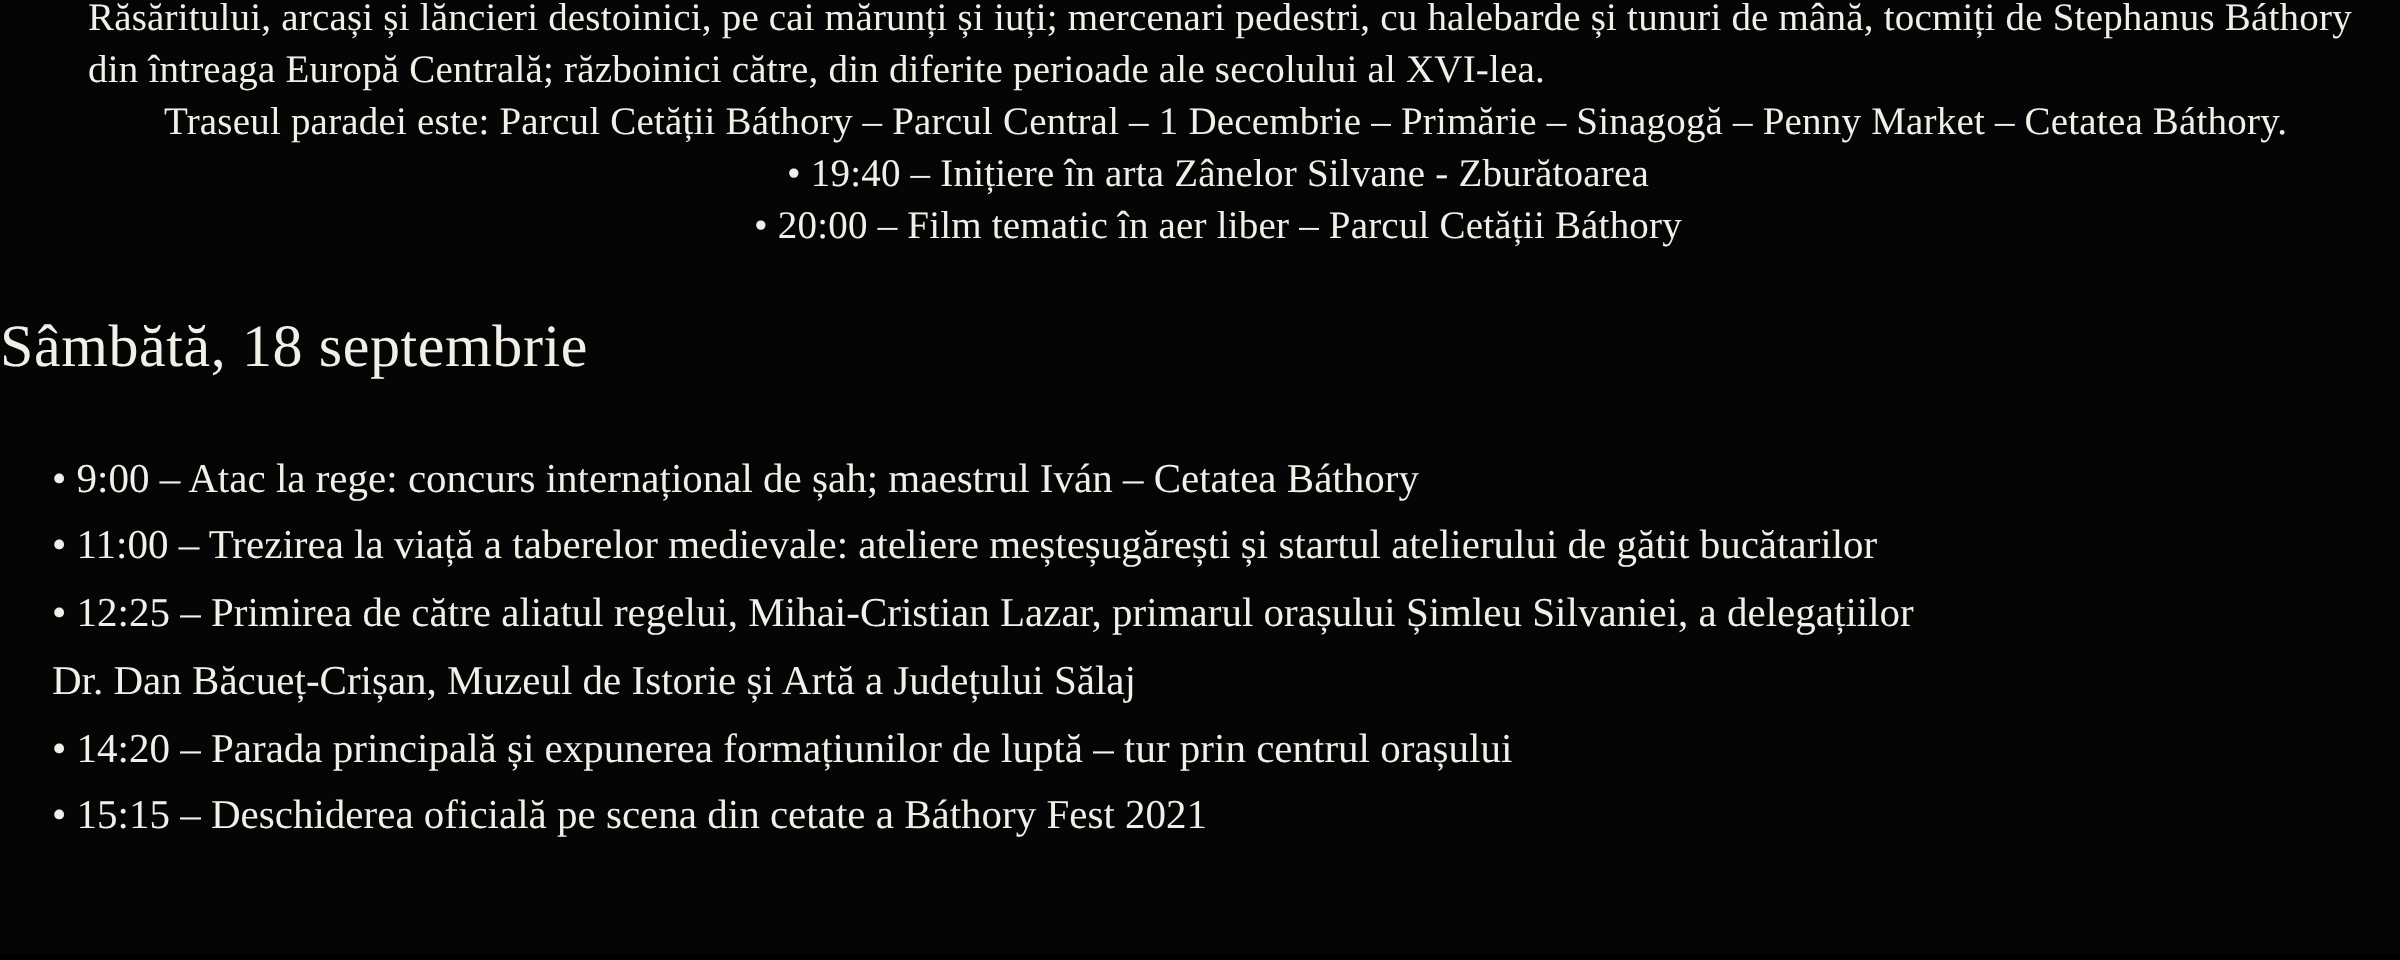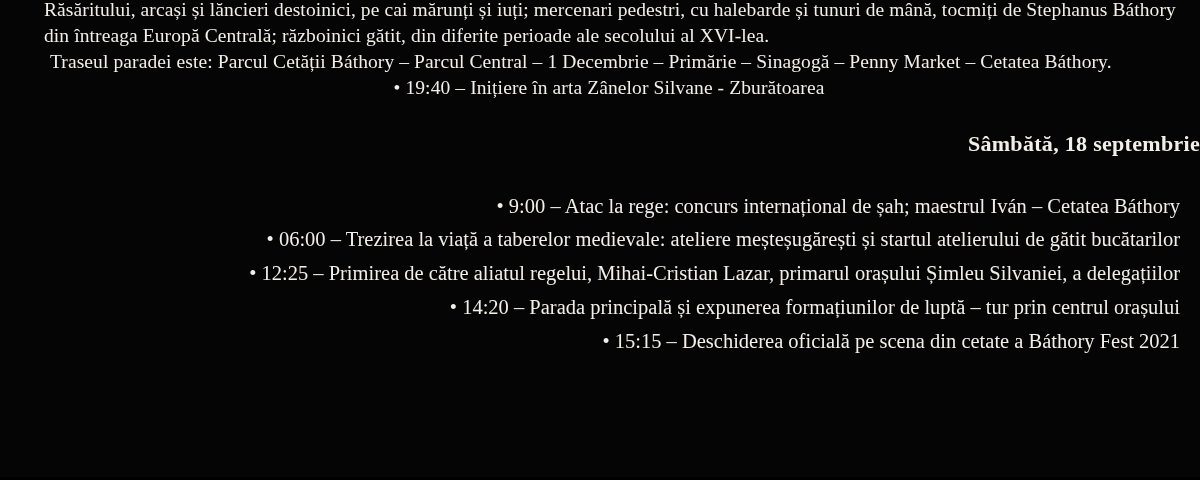--- a/index.html
+++ b/index.html
@@ -26,71 +26,74 @@
     padding: 0 26px 0 44px;
     font-size: 19.5px;
     line-height: 1.33;
     letter-spacing: 0.1px;
   }
   .top-block .line {
     white-space: nowrap;
   }
   .top-line-1 { margin-top: -3px; }
   .top-line-2 { }
-  .top-line-3 { padding-left: 6px; }
+  .top-line-3 { padding-left: 6px; margin-left: 32px; }
   .bullet-line {
     white-space: nowrap;
     text-align: center;
   }
   .day-title {
-    text-align: right;
-    font-size: 22px;
-    font-weight: bold;
+    text-align: left;
+    font-size: 30px;
+    font-weight: normal;
     margin-top: 30px;
     letter-spacing: 0.3px;
   }
   .schedule {
     margin-top: 34px;
     padding-left: 26px;
     padding-right: 20px;
     font-size: 20.5px;
     line-height: 1.55;
   }
   .sched-item {
     margin-bottom: 2px;
   }
   .sched-item .cont {
     display: block;
-    text-align: right;
   }
   .nowrap { white-space: nowrap; }
 </style>
 </head>
 <body>
 
 <div class="page">
 
   <div class="top-block">
     <div class="line top-line-1">Răsăritului, arcași și lăncieri destoinici, pe cai mărunți și iuți; mercenari pedestri, cu halebarde și tunuri de mână, tocmiți de Stephanus Báthory</div>
-    <div class="line top-line-2">din întreaga Europă Centrală; războinici gătit, din diferite perioade ale secolului al XVI-lea.</div>
+    <div class="line top-line-2">din întreaga Europă Centrală; războinici către, din diferite perioade ale secolului al XVI-lea.</div>
     <div class="line top-line-3">Traseul paradei este: Parcul Cetății Báthory – Parcul Central – 1 Decembrie – Primărie – Sinagogă – Penny Market – Cetatea Báthory.</div>
     <div class="bullet-line">• 19:40 – Inițiere în arta Zânelor Silvane - Zburătoarea</div>
+    <div class="bullet-line">• 20:00 – Film tematic în aer liber – Parcul Cetății Báthory</div>
   </div>
 
   <div class="day-title">Sâmbătă, 18 septembrie</div>
 
   <div class="schedule">
     <div class="sched-item">
       <span class="cont nowrap">• 9:00 – Atac la rege: concurs internațional de șah; maestrul Iván – Cetatea Báthory</span>
     </div>
     <div class="sched-item">
-      <span class="cont nowrap">• 06:00 – Trezirea la viață a taberelor medievale: ateliere meșteșugărești și startul atelierului de gătit bucătarilor</span>
+      <span class="cont nowrap">• 11:00 – Trezirea la viață a taberelor medievale: ateliere meșteșugărești și startul atelierului de gătit bucătarilor</span>
     </div>
     <div class="sched-item">
       <span class="cont nowrap">• 12:25 – Primirea de către aliatul regelui, Mihai-Cristian Lazar, primarul orașului Șimleu Silvaniei, a delegațiilor</span>
+    </div>
+    <div class="sched-item">
+      <span class="cont nowrap">Dr. Dan Băcueț-Crișan, Muzeul de Istorie și Artă a Județului Sălaj</span>
     </div>
     <div class="sched-item">
       <span class="cont nowrap">• 14:20 – Parada principală și expunerea formațiunilor de luptă – tur prin centrul orașului</span>
     </div>
     <div class="sched-item">
       <span class="cont nowrap">• 15:15 – Deschiderea oficială pe scena din cetate a Báthory Fest 2021</span>
     </div>
 
   </div>
 

